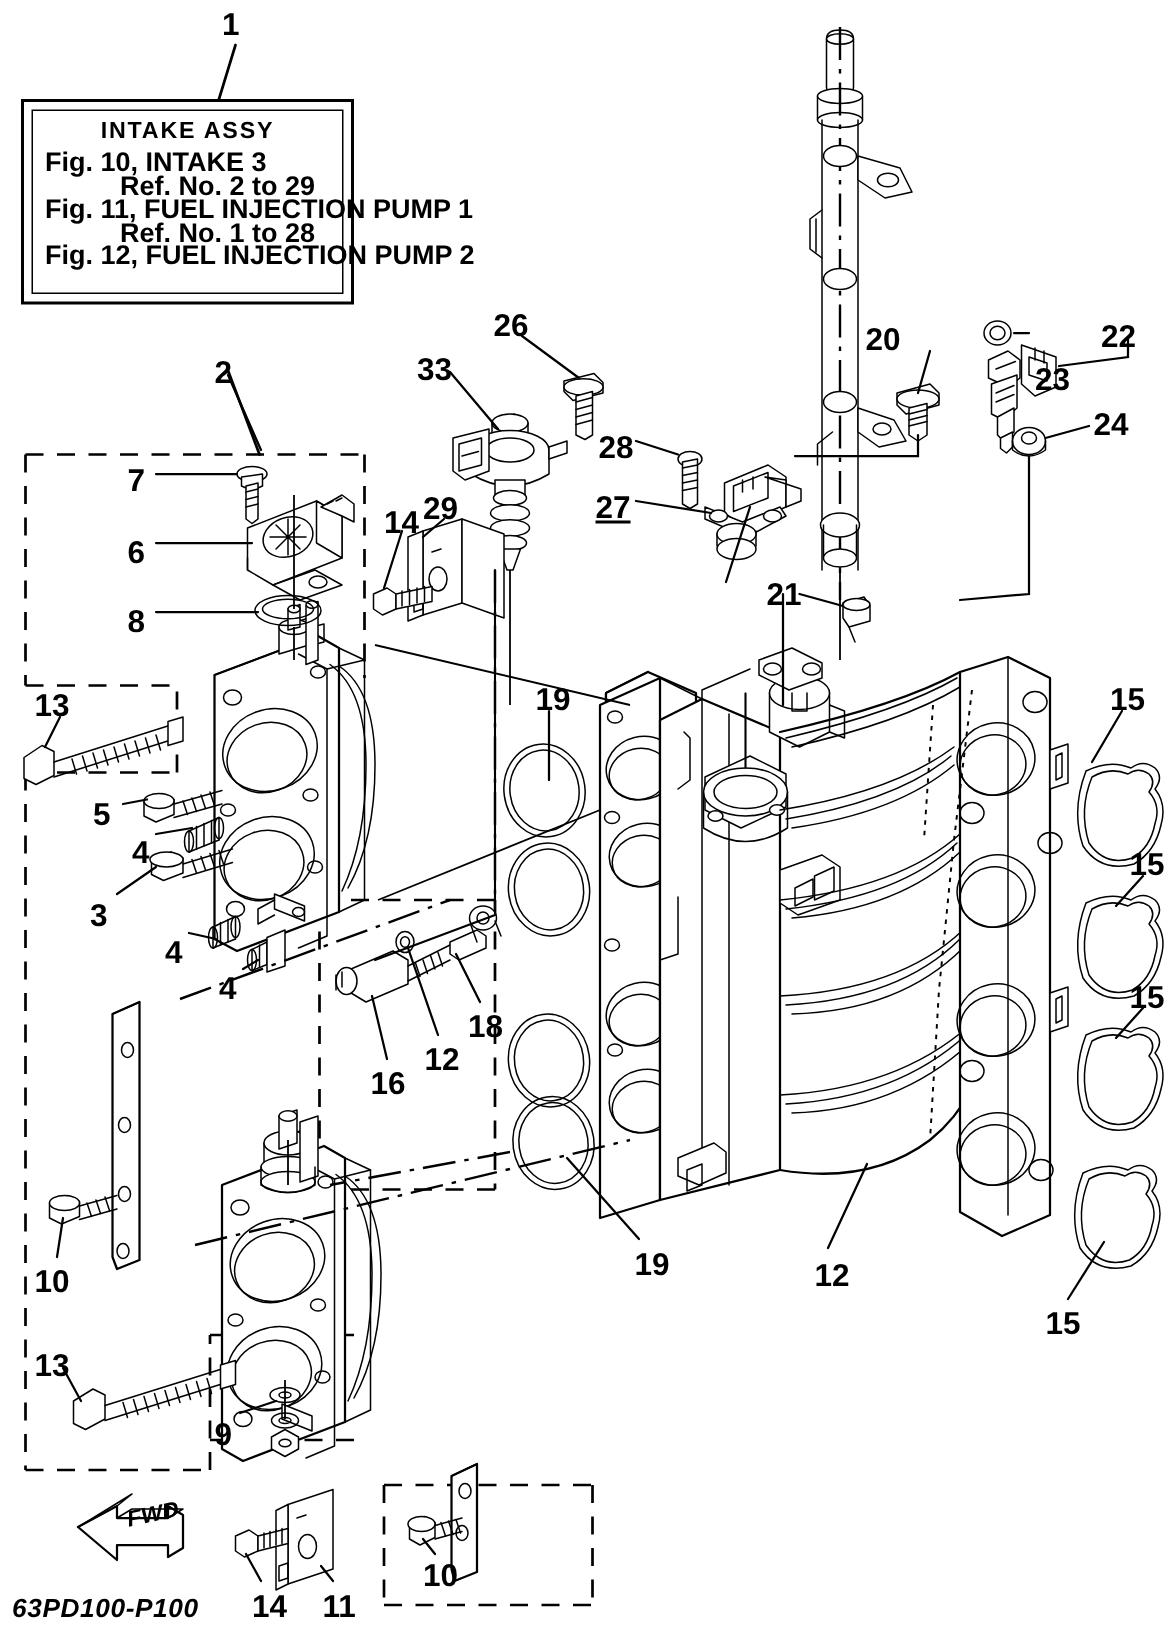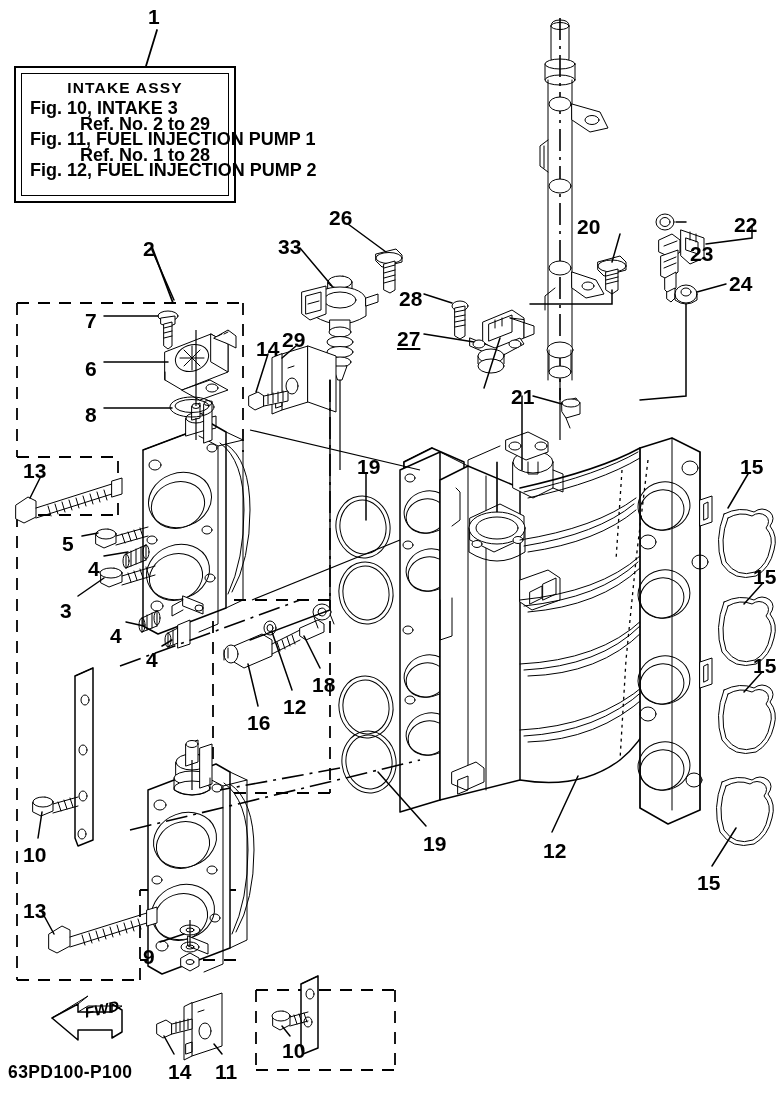--- a/index.html
+++ b/index.html
@@ -71,20 +71,21 @@
   }
   
   .partno {
     position: absolute;
     left: 8px;
     top: 1062px;
     font-size: 17.5px;
     font-weight: bold;
     letter-spacing: 0.4px;
     white-space: nowrap;
+    font-style: italic;
   }
 </style>
 </head>
 <body>
 
 <div id="page">
 
   <svg id="artwork" viewBox="0 0 783 1093" xmlns="http://www.w3.org/2000/svg">
     <defs>
       <style>

